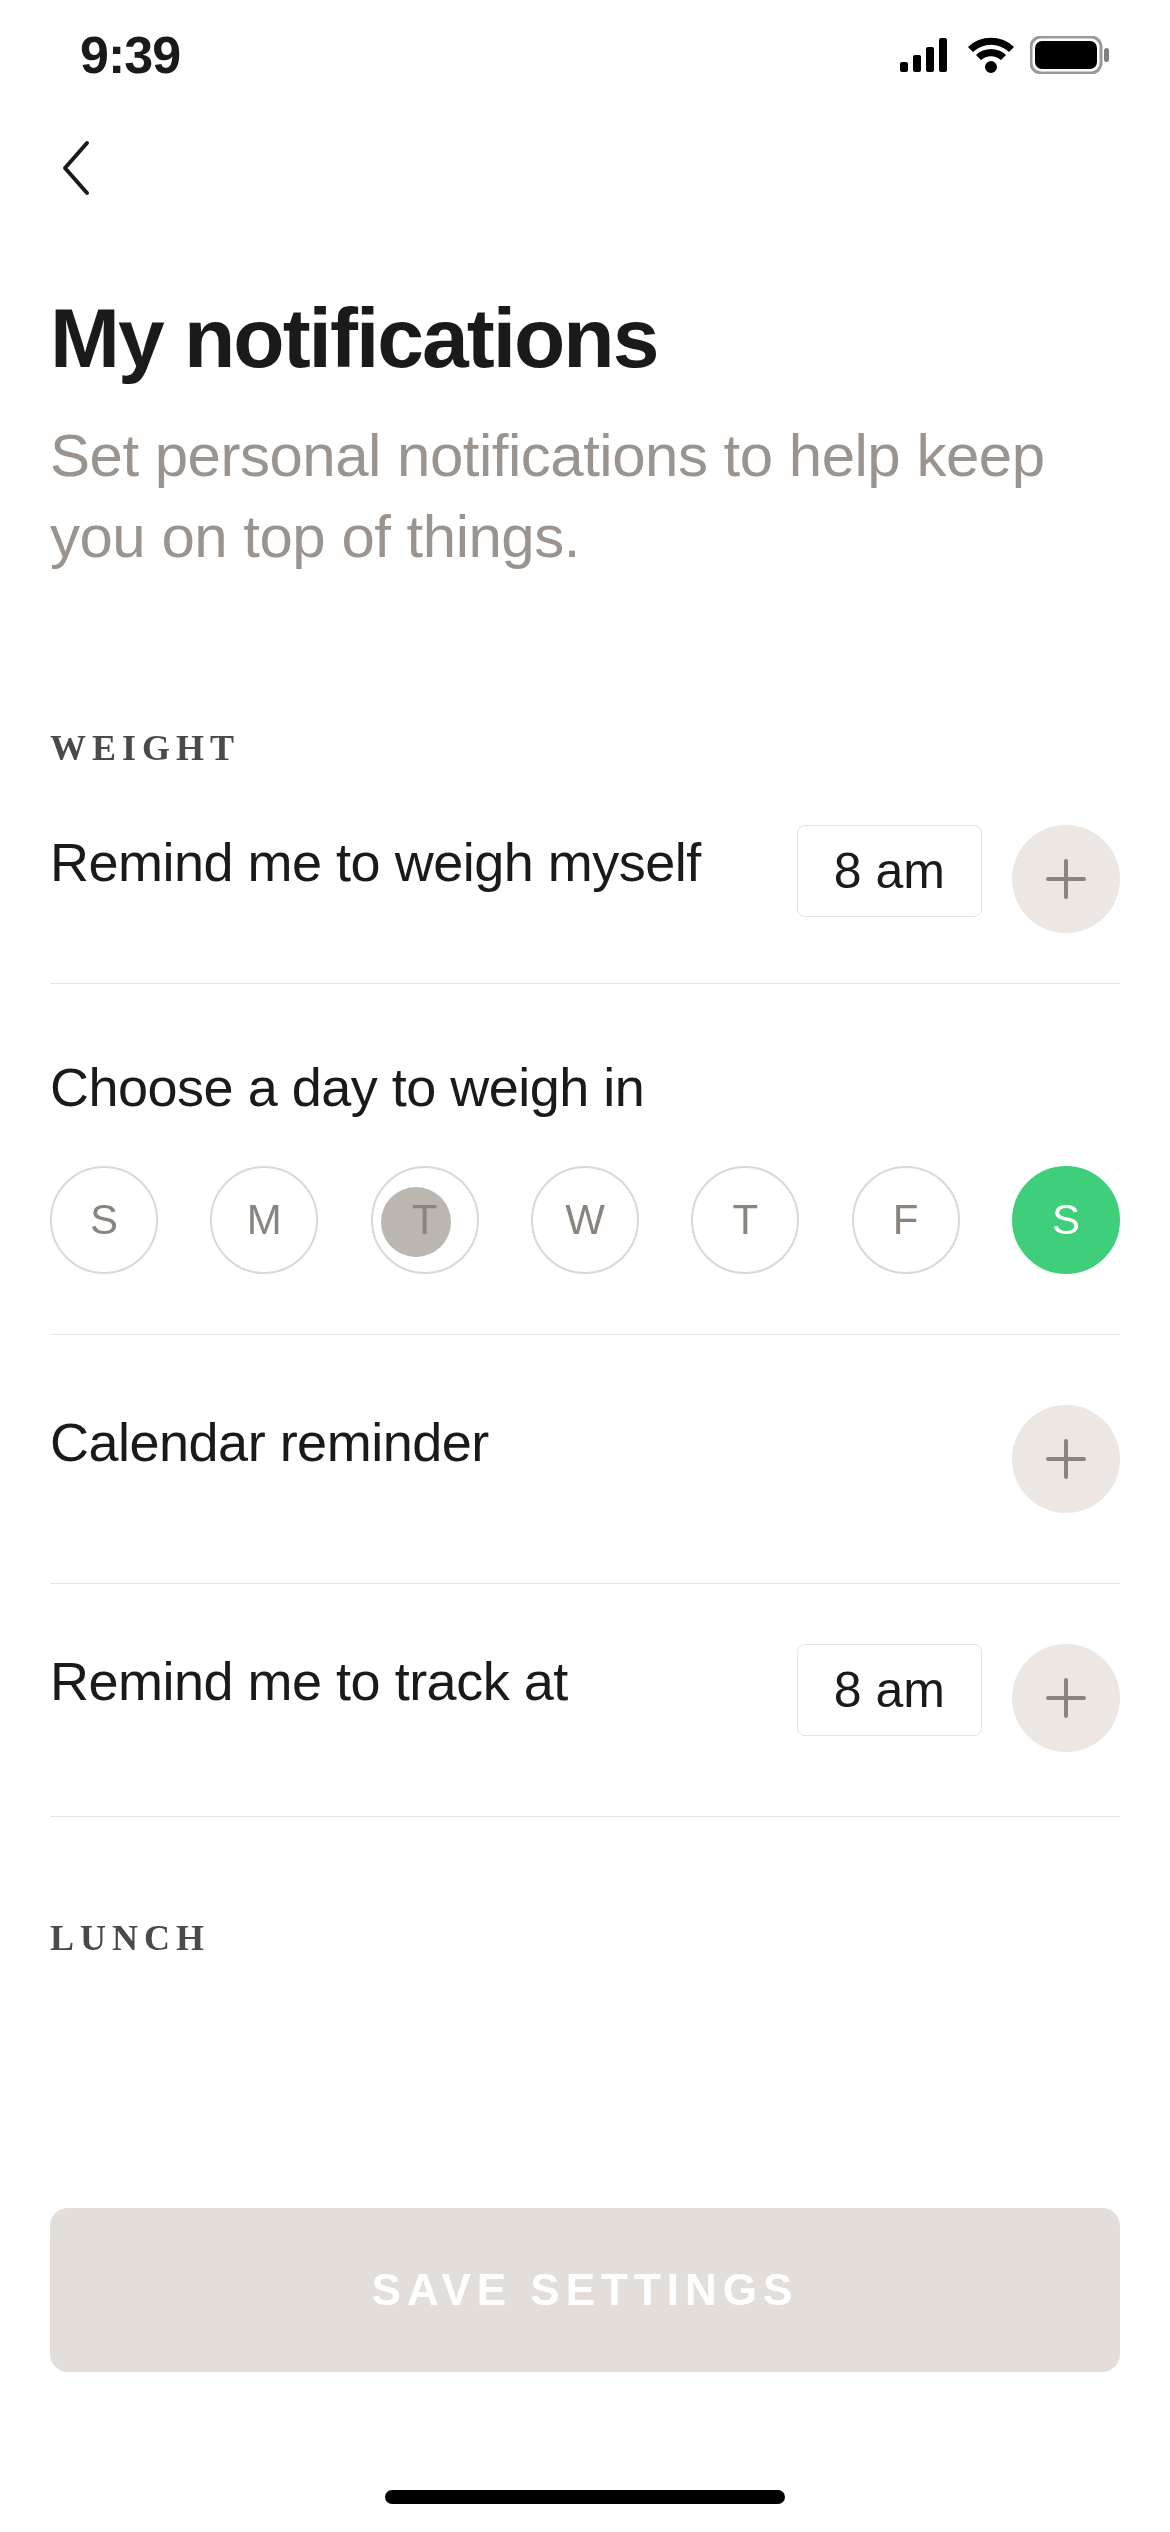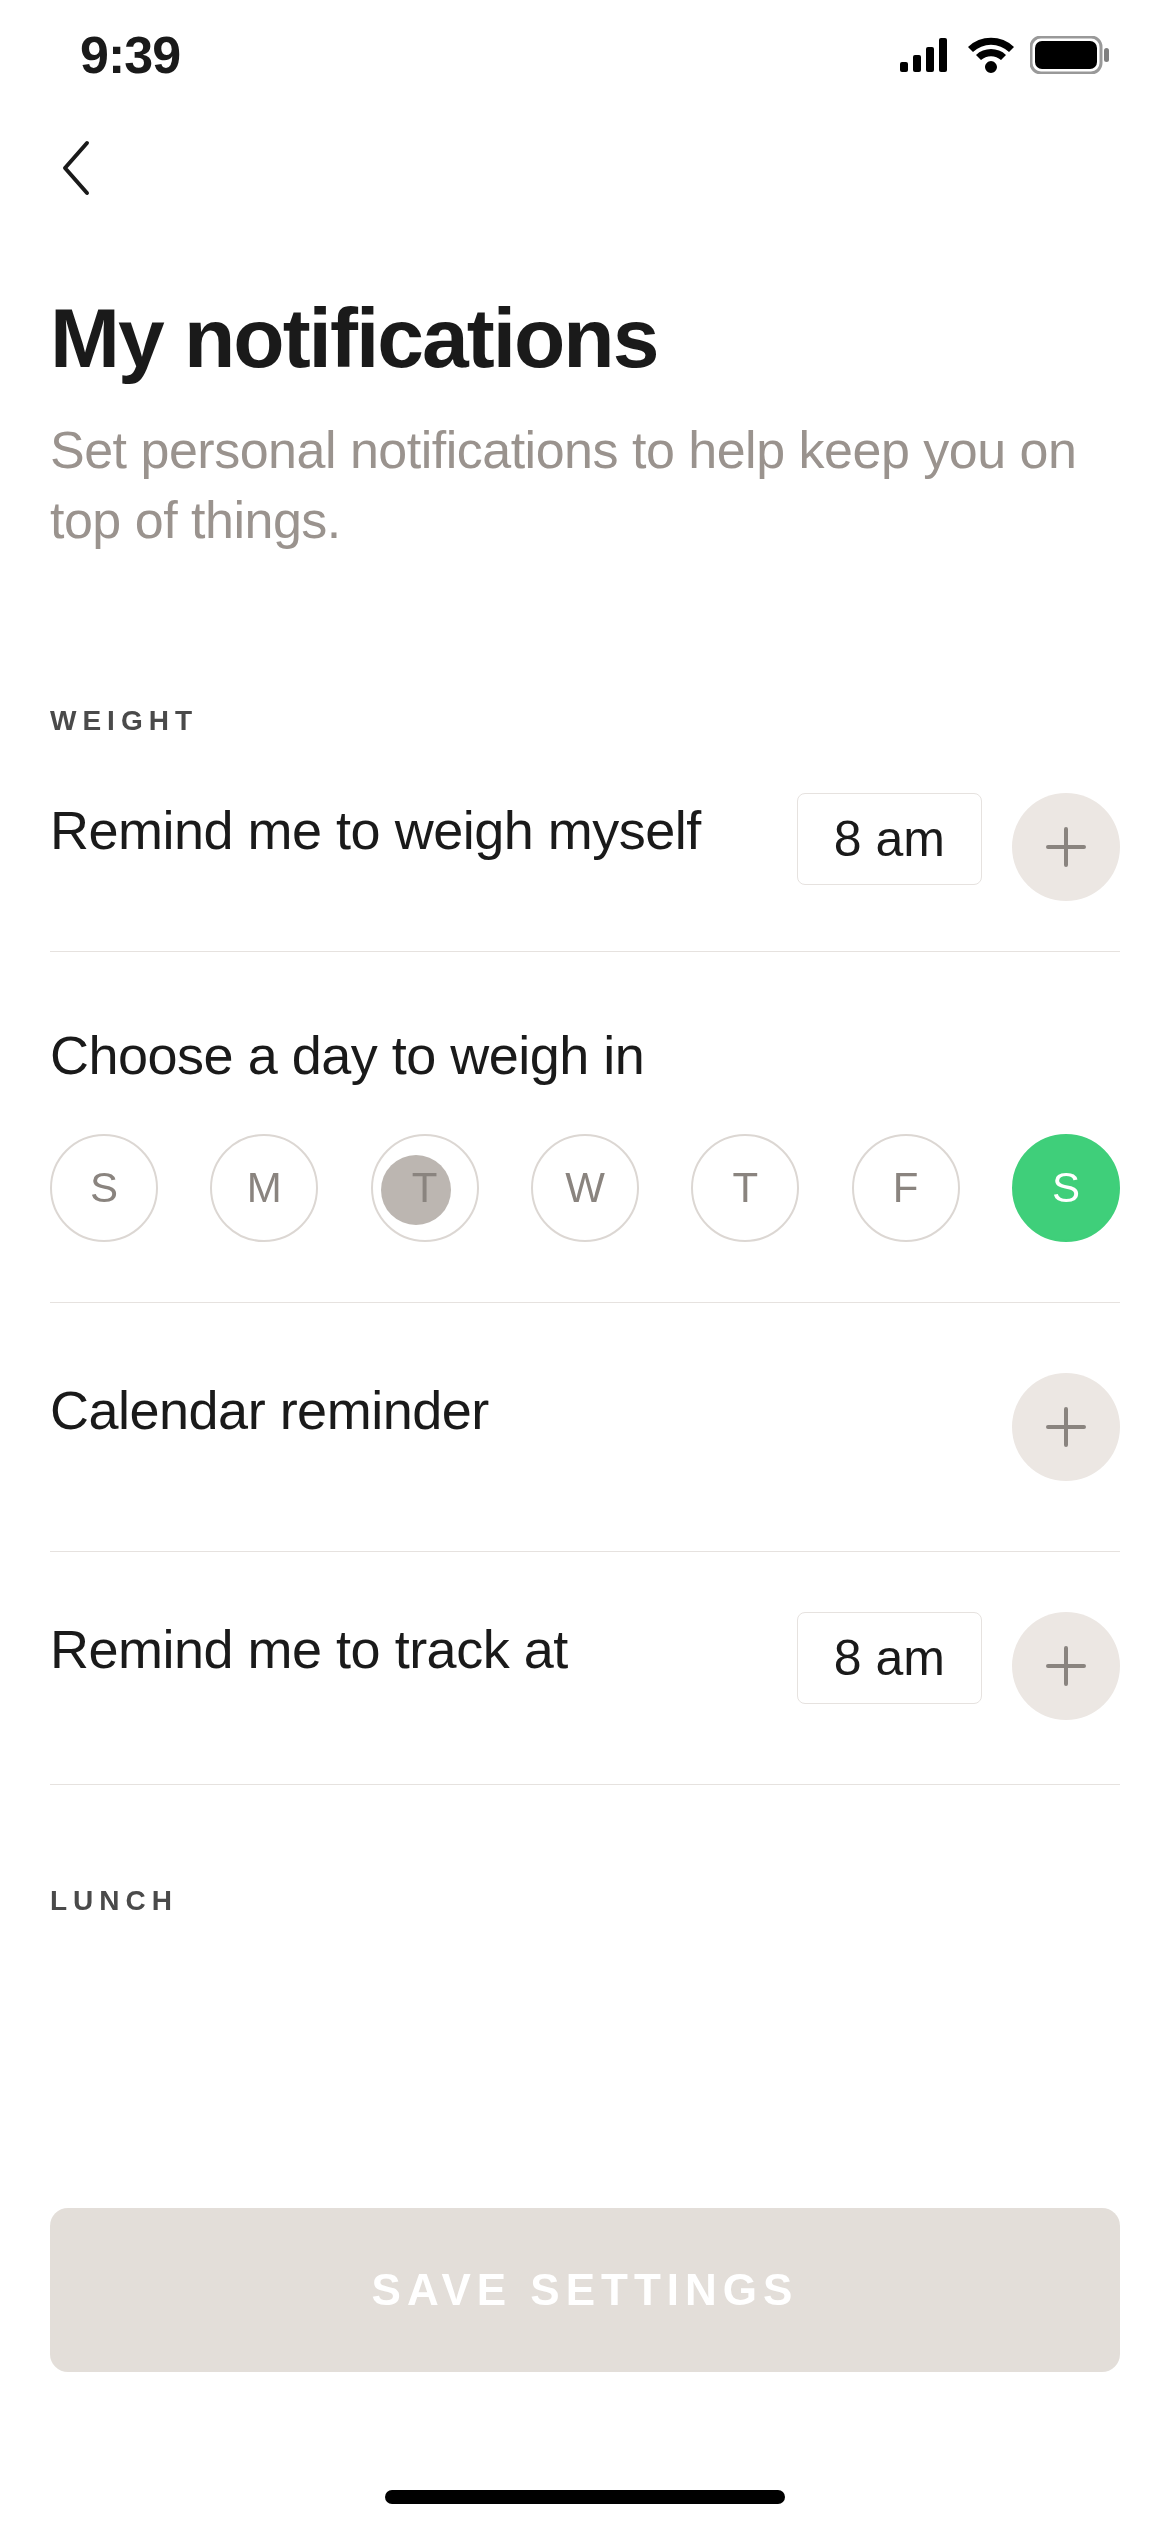--- a/index.html
+++ b/index.html
@@ -12,23 +12,23 @@
   .status-icons { display: flex; align-items: center; gap: 14px; }
   .status-icons svg { display: block; }
 
   
   .nav { padding: 30px 50px 40px; }
   .back-btn { width: 48px; height: 60px; display: flex; align-items: center; justify-content: center; }
 
   
   .content { padding: 0 50px 300px; margin-top: 28px; }
   .page-title { font-size: 84px; font-weight: 700; letter-spacing: -2px; margin-top: 50px; }
-  .page-sub { font-size: 52px; line-height: 1.35; color: #9a938e; margin-top: 28px; letter-spacing: -0.5px; }
+  .page-sub { font-size: 60px; line-height: 1.35; color: #9a938e; margin-top: 28px; letter-spacing: -0.5px; }
 
-  .section-label { font-size: 28px; font-weight: 600; letter-spacing: 6px; color: #4a4a4a; text-transform: uppercase; margin-top: 150px; }
+  .section-label { font-size: 36px; font-weight: 600; letter-spacing: 6px; color: #4a4a4a; text-transform: uppercase; margin-top: 150px; font-family: Liberation Serif, serif; }
   .section-label.tight { margin-top: 100px; }
 
   .row { display: flex; align-items: flex-start; justify-content: space-between; gap: 30px; border-bottom: 1px solid #e6e2df; }
   .row-label { font-size: 54px; font-weight: 400; letter-spacing: -0.5px; line-height: 1.4; flex: 1; }
   .row.weight-reminder { padding: 56px 0 50px; }
   .row.day-picker { flex-direction: column; align-items: flex-start; padding: 66px 0 60px; gap: 40px; }
   .row.calendar { padding: 70px 0 70px; }
   .row.breakfast { padding: 60px 0 64px; }
 
   .time-chip { border: 1px solid #e6e2df; border-radius: 8px; padding: 16px 36px; font-size: 50px; font-weight: 400; color: #1a1a1a; background: #fff; }

